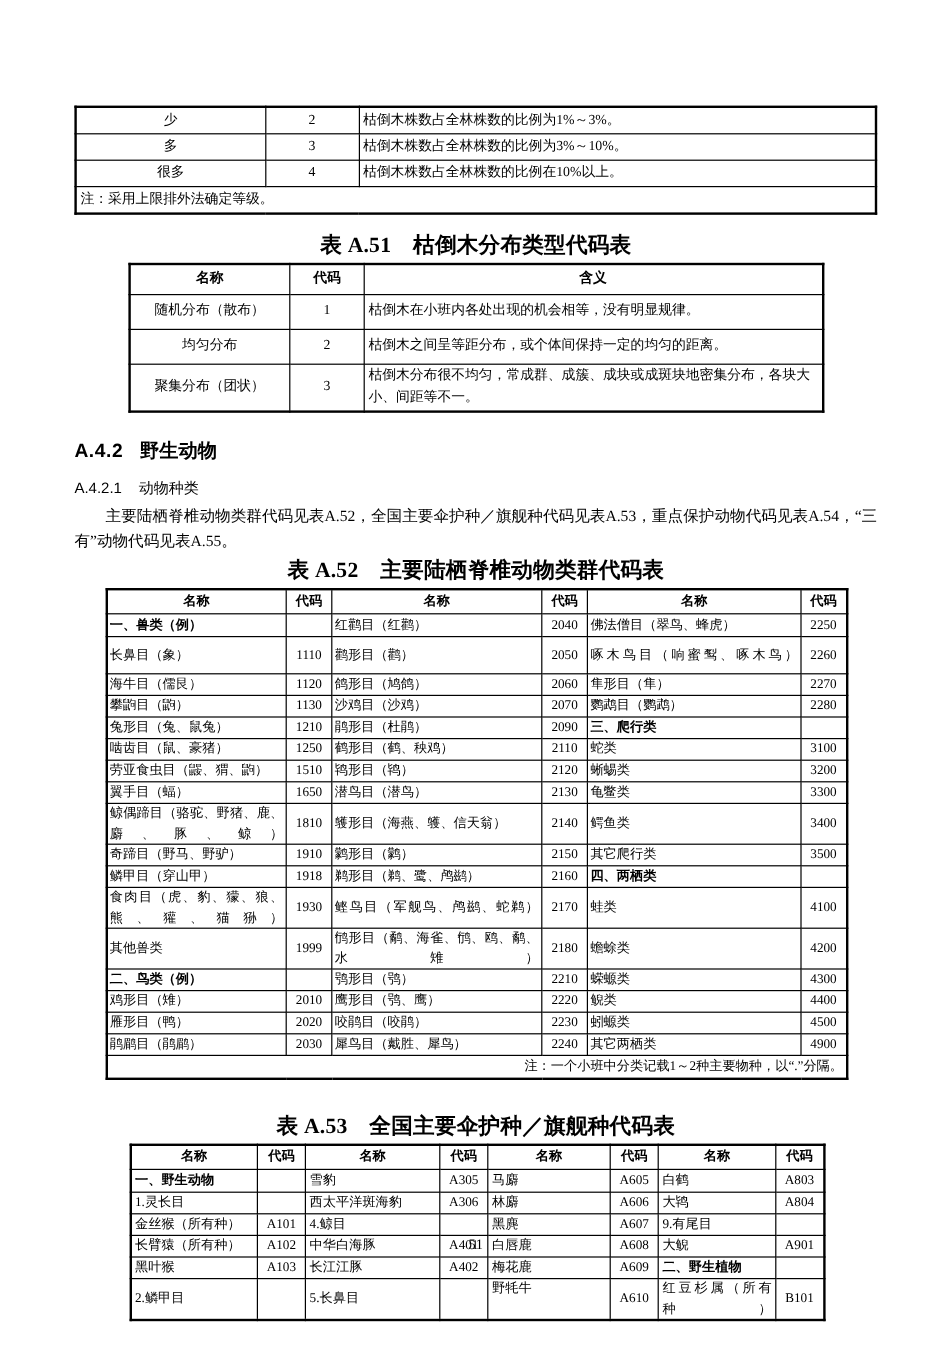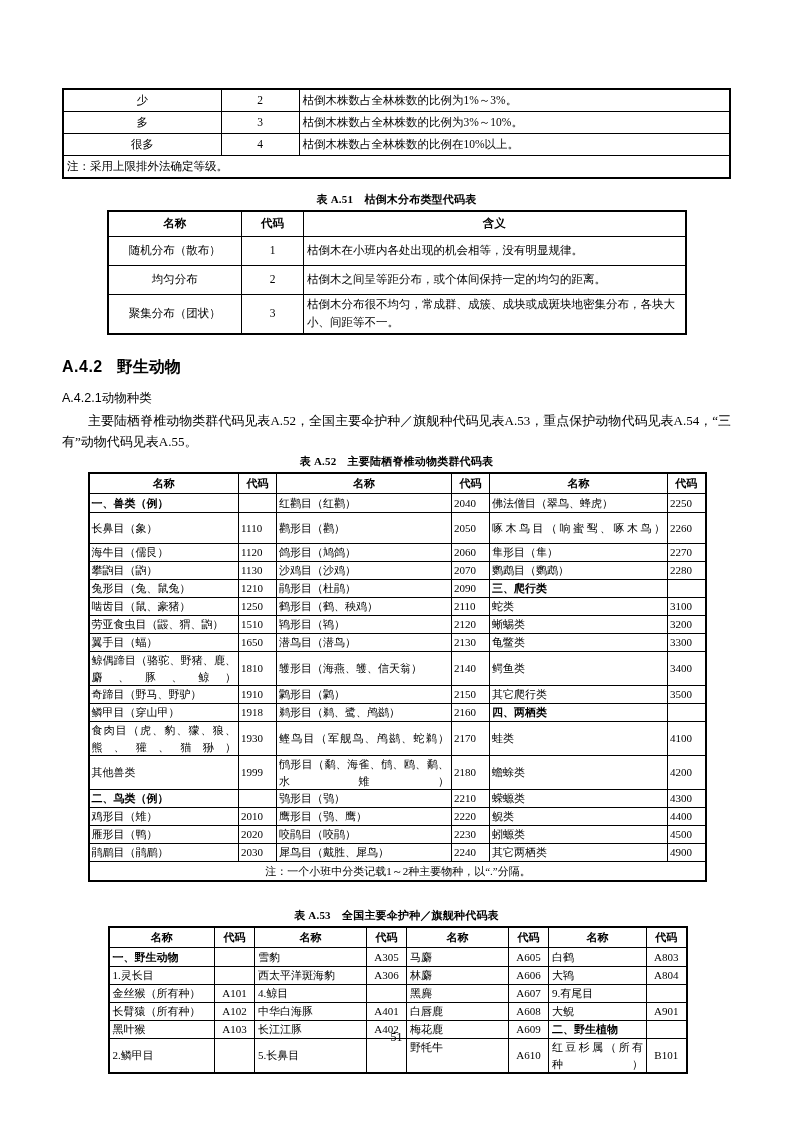--- a/index.html
+++ b/index.html
@@ -54,65 +54,65 @@
   .t-top { margin: 0; }
   .t-top td { height: 19px; }
   .t-top .note {
     text-align: left;
     font-weight: normal;
   }
 
   
   .caption {
     text-align: center;
-    font-size: 11px;
+    font-size: 18px;
     font-weight: bold;
     margin: 13px 0 3px 0;
     letter-spacing: 0.2px;
   }
 
   
   .sec-h {
     font-family: "Liberation Sans", sans-serif;
     font-weight: bold;
     font-size: 16px;
     margin: 22px 0 0 0;
   }
   .sec-h .no { font-weight: bold; letter-spacing: 0.5px; }
   .sec-h .txt { margin-left: 14px; }
   .sec-h2 {
     font-family: "Liberation Sans", sans-serif;
     font-size: 12.5px;
     font-weight: normal;
     margin: 12px 0 0 0;
   }
-  .sec-h2 .txt { margin-left: 0; }
+  .sec-h2 .txt { margin-left: 14px; }
   .para {
     font-size: 13px;
     line-height: 1.62;
     text-indent: 26px;
     margin: 3px 0 0 0;
     text-align: justify;
   }
 
   
   .wrap-51 { width: 580px; margin: 0 auto; }
   .t51 td { font-size: 11.5px; }
   .t51 .r1 { height: 22px; }
 
   
   .wrap-52 { width: 618px; margin: 0 auto; }
   .t52 td {
     font-size: 11px;
     line-height: 1.5;
     padding: 0px 2px;
   }
-  .t52 .code { }
+  .t52 .code { text-align: center; }
   .t52 .grp { font-weight: bold; }
-  .t52 .note { text-align: center; padding-left: 4px; }
+  .t52 .note { text-align: right; padding-left: 4px; }
   .jb {
     text-align: justify;
     text-align-last: justify;
   }
 
   
   .wrap-53 { width: 578px; margin: 0 auto; }
   .t53 td {
     font-size: 11px;
     line-height: 1.5;

